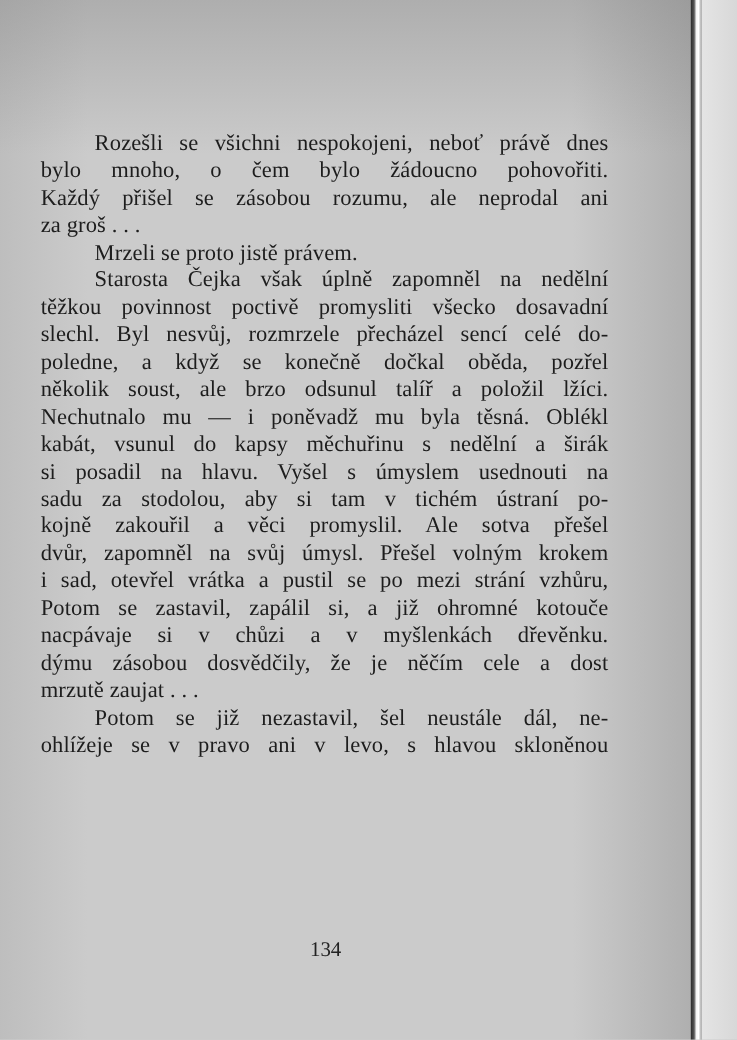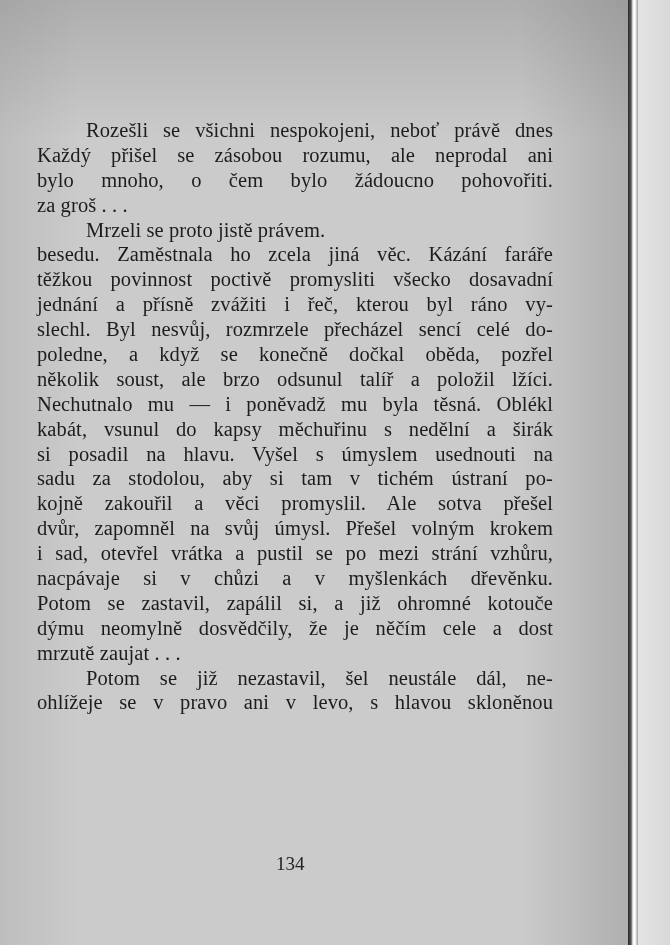--- a/index.html
+++ b/index.html
@@ -64,54 +64,53 @@
       text-align-last: left;
     }
     .line.indent {
       padding-left: 49px;
     }
     .page-number {
       position: absolute;
       left: 276px;
       top: 853px;
       width: 40px;
-      text-align: left;
+      text-align: center;
       font-size: 19px;
       color: #222;
     }
   </style>
 </head>
 <body>
 
 <div class="page">
   <div class="text-block">
 
     <span class="line indent">Rozešli se všichni nespokojeni, neboť právě dnes</span>
+    <span class="line">bylo mnoho, o čem bylo žádoucno pohovořiti.</span>
     <span class="line">Každý přišel se zásobou rozumu, ale neprodal ani</span>
-    <span class="line">bylo mnoho, o čem bylo žádoucno pohovořiti.</span>
     <span class="line last">za groš . . .</span>
 
     <span class="line indent last">Mrzeli se proto jistě právem.</span>
 
-    <span class="line">besedu. Zaměstnala ho zcela jiná věc. Kázání faráře</span>
+    <span class="line indent">Starosta Čejka však úplně zapomněl na nedělní</span>
     <span class="line">těžkou povinnost poctivě promysliti všecko dosavadní</span>
-    <span class="line">jednání a přísně zvážiti i řeč, kterou byl ráno vy-</span>
     <span class="line">slechl. Byl nesvůj, rozmrzele přecházel sencí celé do-</span>
     <span class="line">poledne, a když se konečně dočkal oběda, pozřel</span>
     <span class="line">několik soust, ale brzo odsunul talíř a položil lžíci.</span>
     <span class="line">Nechutnalo mu — i poněvadž mu byla těsná. Oblékl</span>
     <span class="line">kabát, vsunul do kapsy měchuřinu s nedělní a širák</span>
     <span class="line">si posadil na hlavu. Vyšel s úmyslem usednouti na</span>
     <span class="line">sadu za stodolou, aby si tam v tichém ústraní po-</span>
     <span class="line">kojně zakouřil a věci promyslil. Ale sotva přešel</span>
     <span class="line">dvůr, zapomněl na svůj úmysl. Přešel volným krokem</span>
     <span class="line">i sad, otevřel vrátka a pustil se po mezi strání vzhůru,</span>
+    <span class="line">Potom se zastavil, zapálil si, a již ohromné kotouče</span>
     <span class="line">nacpávaje si v chůzi a v myšlenkách dřevěnku.</span>
-    <span class="line">Potom se zastavil, zapálil si, a již ohromné kotouče</span>
-    <span class="line">dýmu neomylně dosvědčily, že je něčím cele a dost</span>
+    <span class="line">dýmu zásobou dosvědčily, že je něčím cele a dost</span>
     <span class="line last">mrzutě zaujat . . .</span>
 
     <span class="line indent">Potom se již nezastavil, šel neustále dál, ne-</span>
     <span class="line">ohlížeje se v pravo ani v levo, s hlavou skloněnou</span>
   </div>
   <div class="page-number">134</div>
 </div>
 <div class="gutter"></div>
 <div class="next-page"></div>
 

